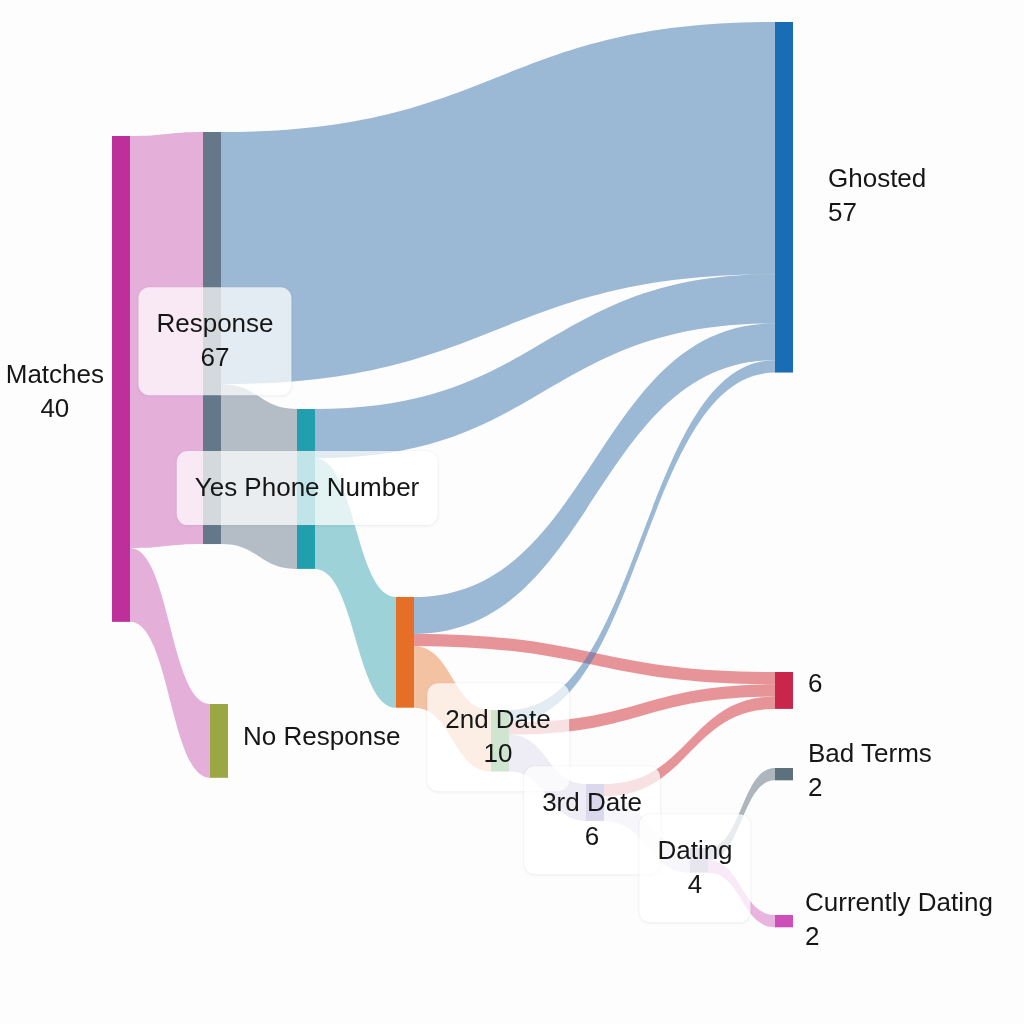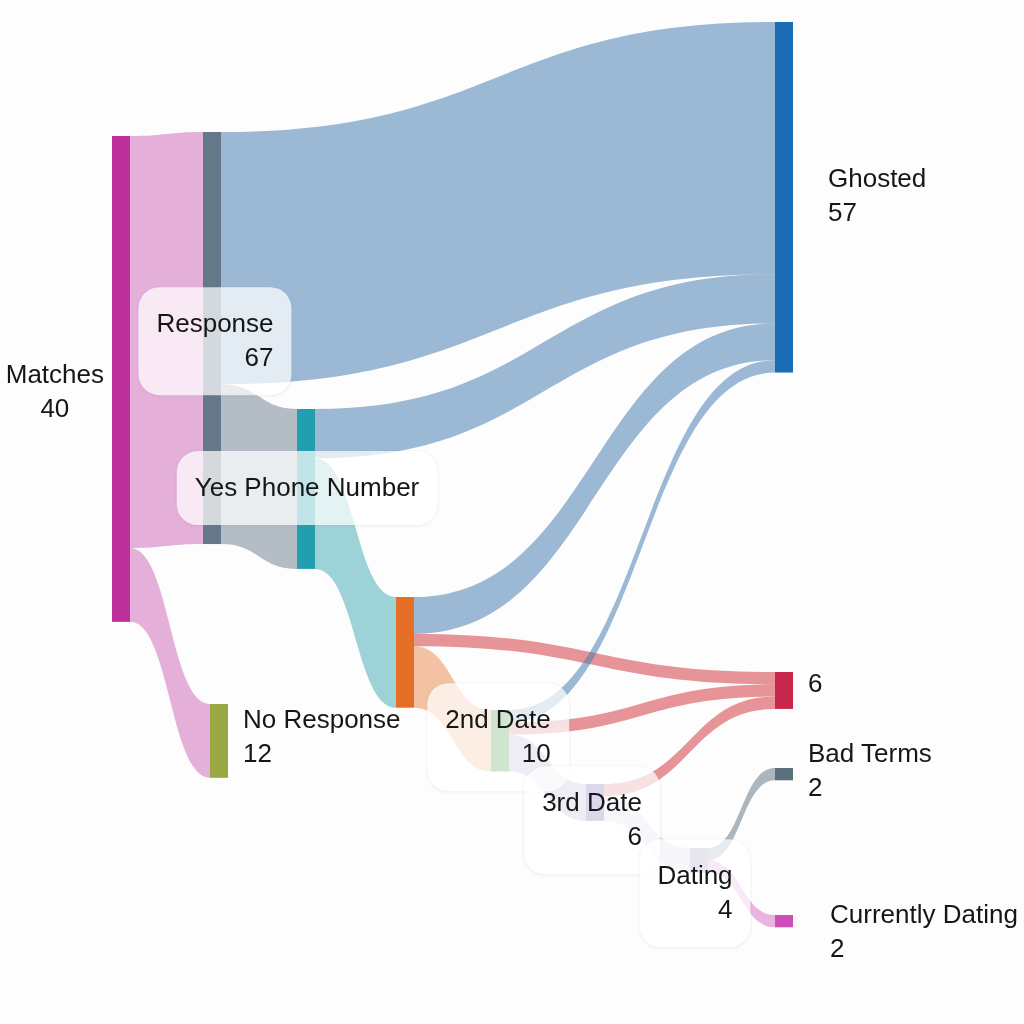--- a/index.html
+++ b/index.html
@@ -21,23 +21,23 @@
     position: absolute;
     font-size: 26px;
     line-height: 1.3;
     color: #161616;
     white-space: nowrap;
     z-index: 5;
   }
   .node-label .lbl, .node-label .val { display: block; }
   .node-label.box {
     background: rgba(255,255,255,0.72);
-    border-radius: 21px;
+    border-radius: 11px;
     padding: 20px 18px;
-    text-align: right;
+    text-align: center;
     box-shadow: 0 0 0 1px rgba(140,150,165,0.06), 0 1px 3px rgba(120,130,150,0.07);
   }
   .node-label.side-right { text-align: left; }
   .node-label.side-left { text-align: center; }
 </style>
 </head>
 <body>
 
 <div class="canvas">
   <svg id="sankey-svg" viewBox="0 0 1024 1024">
@@ -74,45 +74,44 @@
   <div class="node-label side-left" style="right: 920px; top: 392px; transform: translateY(-50%);">
     <span class="lbl">Matches</span>
     <span class="val">40</span>
   </div>
   <div class="node-label box" style="left: 215px; top: 341px; transform: translate(-50%, -50%);">
     <span class="lbl">Response</span>
     <span class="val">67</span>
   </div>
   <div class="node-label side-right" style="left: 243px; top: 737px; transform: translateY(-50%);">
     <span class="lbl">No Response</span>
-    <span class="val">12</span>
   </div>
   <div class="node-label box" style="left: 307px; top: 488px; transform: translate(-50%, -50%);">
     <span class="lbl">Yes Phone Number</span>
   </div>
   <div class="node-label box" style="left: 498px; top: 737px; transform: translate(-50%, -50%);">
     <span class="lbl">2nd Date</span>
     <span class="val">10</span>
   </div>
   <div class="node-label box" style="left: 592px; top: 820px; transform: translate(-50%, -50%);">
     <span class="lbl">3rd Date</span>
     <span class="val">6</span>
   </div>
-  <div class="node-label box" style="left: 695px; top: 868px; transform: translate(-50%, -50%); margin-top: 25px;">
+  <div class="node-label box" style="left: 695px; top: 868px; transform: translate(-50%, -50%);">
     <span class="lbl">Dating</span>
     <span class="val">4</span>
   </div>
   <div class="node-label side-right" style="left: 808px; top: 196px; transform: translateY(-50%); margin-left: 20px;">
     <span class="lbl">Ghosted</span>
     <span class="val">57</span>
   </div>
   <div class="node-label side-right" style="left: 808px; top: 684px; transform: translateY(-50%);">
     <span class="val">6</span>
   </div>
   <div class="node-label side-right" style="left: 808px; top: 771px; transform: translateY(-50%);">
     <span class="lbl">Bad Terms</span>
     <span class="val">2</span>
   </div>
-  <div class="node-label side-right" style="left: 830px; top: 920px; transform: translateY(-50%); margin-top: 12px;">
+  <div class="node-label side-right" style="left: 805px; top: 920px; transform: translateY(-50%);">
     <span class="lbl">Currently Dating</span>
     <span class="val">2</span>
   </div>
 </div>
 
 </body></html>

